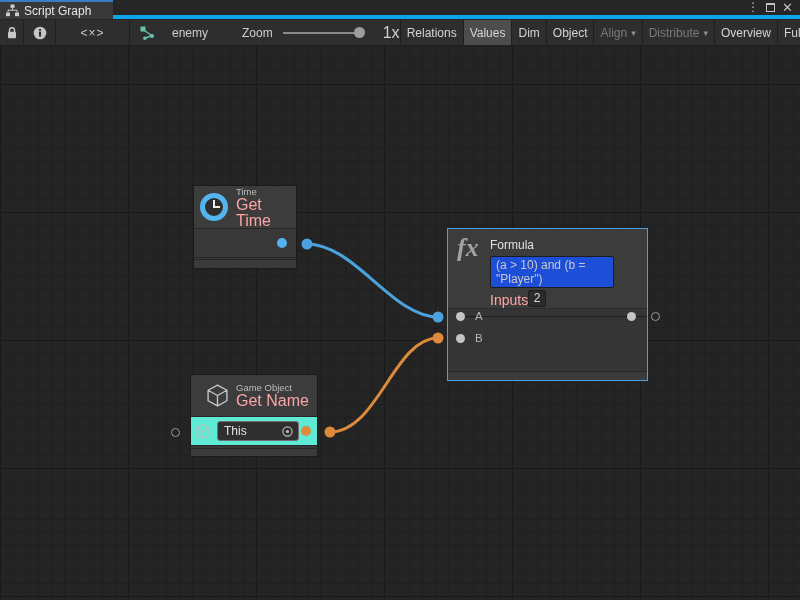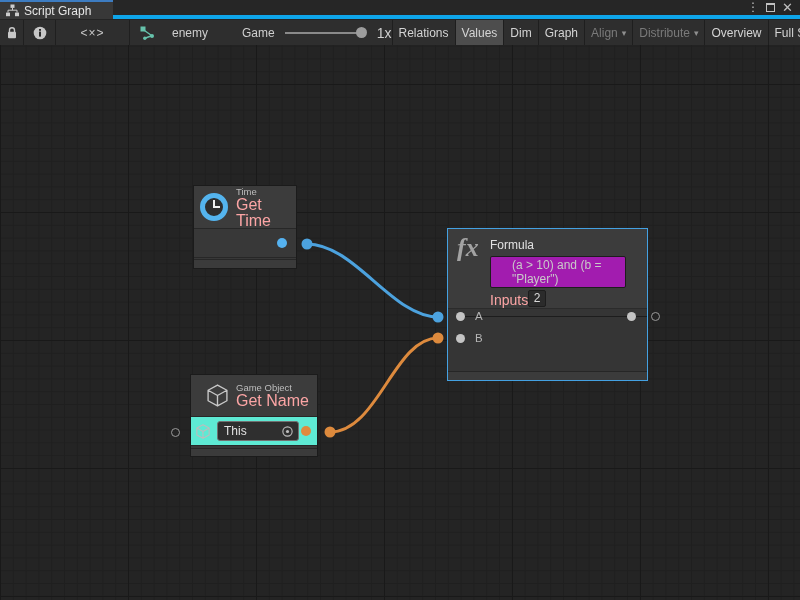--- a/index.html
+++ b/index.html
@@ -23,21 +23,21 @@
              border-bottom:1px solid #191919; display:flex; align-items:center; }
   .tb-sep { width:1px; height:26px; background:#1f1f1f; flex:0 0 auto; }
   .tb-iconbtn { height:26px; display:flex; align-items:center; justify-content:center; flex:0 0 auto; }
   .code-glyph { color:#c9c9c9; font-size:12px; letter-spacing:1px; }
   .graph-ref { display:flex; align-items:center; gap:17px; margin-left:10px; flex:0 0 auto; }
   .graph-ref-label { color:#cfcfcf; font-size:12px; }
   .zoom-label { color:#cfcfcf; font-size:12px; margin-left:34px; flex:0 0 auto; }
   .slider { position:relative; width:80px; height:26px; margin-left:10px; flex:0 0 auto; }
   .slider-track { position:absolute; left:0; top:12px; width:80px; height:2px; background:#8a8a8a; }
   .slider-handle { position:absolute; right:-2px; top:7px; width:11px; height:11px; border-radius:50%; background:#9d9d9d; }
-  .zoom-value { color:#cfcfcf; font-size:14px; margin-left:12px; flex:0 0 auto; }
+  .zoom-value { color:#cfcfcf; font-size:16px; margin-left:20px; flex:0 0 auto; }
   .tb-buttons { margin-left:auto; display:flex; align-items:stretch; height:26px; }
   .tb-btn { display:flex; align-items:center; padding:0 6px; font-size:12px; color:#d4d4d4;
             border-left:1px solid #1e1e1e; white-space:nowrap; cursor:default; }
   .tb-btn.active { background:#4d4d4d; }
   .tb-btn.disabled { color:#7a7a7a; }
   .dd-arrow { font-size:9px; color:#8f8f8f; margin-left:4px; }
 
   
   .canvas { position:absolute; left:0; top:45px; width:800px; height:555px; background:#242424;
     background-image:
@@ -71,22 +71,22 @@
   .dot-blue { width:10px; height:10px; }
   .dot-orange { width:10px; height:10px; }
   .dot-gray { width:9px; height:9px; background:#c4c4c4; }
 
   
   #node-formula { left:447px; top:183px; width:201px; height:153px; background:#353535; }
   #node-formula .fx-header { position:relative; height:80px; background:#3c3c3c; border-bottom:1px solid #2b2b2b; }
   .fx-glyph { position:absolute; left:9px; top:4px; width:32px; font-size:26px; color:#a3a3a3;
               font-family:"Liberation Serif", serif; font-style:italic; font-weight:bold; }
   .fx-title { position:absolute; left:42px; top:9px; font-size:12px; color:#e0e0e0; }
-  .fx-expr { position:absolute; left:42px; top:27px; width:136px; height:32px; background:#a21caf;
-             border:1px solid #1d1d1d; border-radius:2px; padding:1px 21px; font-size:12px; line-height:14px;
+  .fx-expr { position:absolute; left:42px; top:27px; width:124px; height:32px; background:#1d4ed8;
+             border:1px solid #1d1d1d; border-radius:2px; padding:1px 5px; font-size:12px; line-height:14px;
              color:#c9c9c9; white-space:pre-line; overflow:hidden; }
   .fx-inputs-label { position:absolute; left:42px; top:63px; font-size:14px; color:#fca5a5; }
   .fx-inputs-count { position:absolute; left:80px; top:61px; width:18px; height:17px; background:#2b2b2b;
                      border:1px solid #1d1d1d; border-radius:2px; color:#dadada; font-size:12px;
                      text-align:center; line-height:15px; }
   .rel-line { position:absolute; height:1px; background:#1d1d1d; }
   .port-label { position:absolute; font-size:11.5px; color:#b4b4b4; }
   #node-formula .node-footer { height:9px; background:#3b3b3b; border-top:1px solid #262626; }
 
   
@@ -147,39 +147,39 @@
     <div class="graph-ref">
       <svg width="15" height="14" viewBox="0 0 15 14">
         <rect x="0.5" y="0.5" width="5" height="5" fill="#66c2ab"></rect>
         <path d="M4.5 4.5 L11.5 9.5 M11 10 L5.5 12" stroke="#66c2ab" stroke-width="1.4" fill="none"></path>
         <circle cx="12" cy="10" r="2" fill="#66c2ab"></circle>
         <circle cx="4.8" cy="12.2" r="1.7" fill="#66c2ab"></circle>
       </svg>
       <span class="graph-ref-label">enemy</span>
     </div>
 
-    <span class="zoom-label">Game</span>
+    <span class="zoom-label">Zoom</span>
     <div class="slider">
       <div class="slider-track"></div>
       <div class="slider-handle"></div>
     </div>
     <span class="zoom-value">1x</span>
 
     <div class="tb-buttons">
       <div class="tb-btn">
           <span>Relations</span>
         </div>
       <div class="tb-btn active">
           <span>Values</span>
         </div>
       <div class="tb-btn">
           <span>Dim</span>
         </div>
       <div class="tb-btn">
-          <span>Graph</span>
+          <span>Object</span>
         </div>
       <div class="tb-btn disabled">
         <span>Align</span>
         <span class="dd-arrow">▾</span>
       </div>
       <div class="tb-btn disabled">
         <span>Distribute</span>
         <span class="dd-arrow">▾</span>
       </div>
       <div class="tb-btn">

